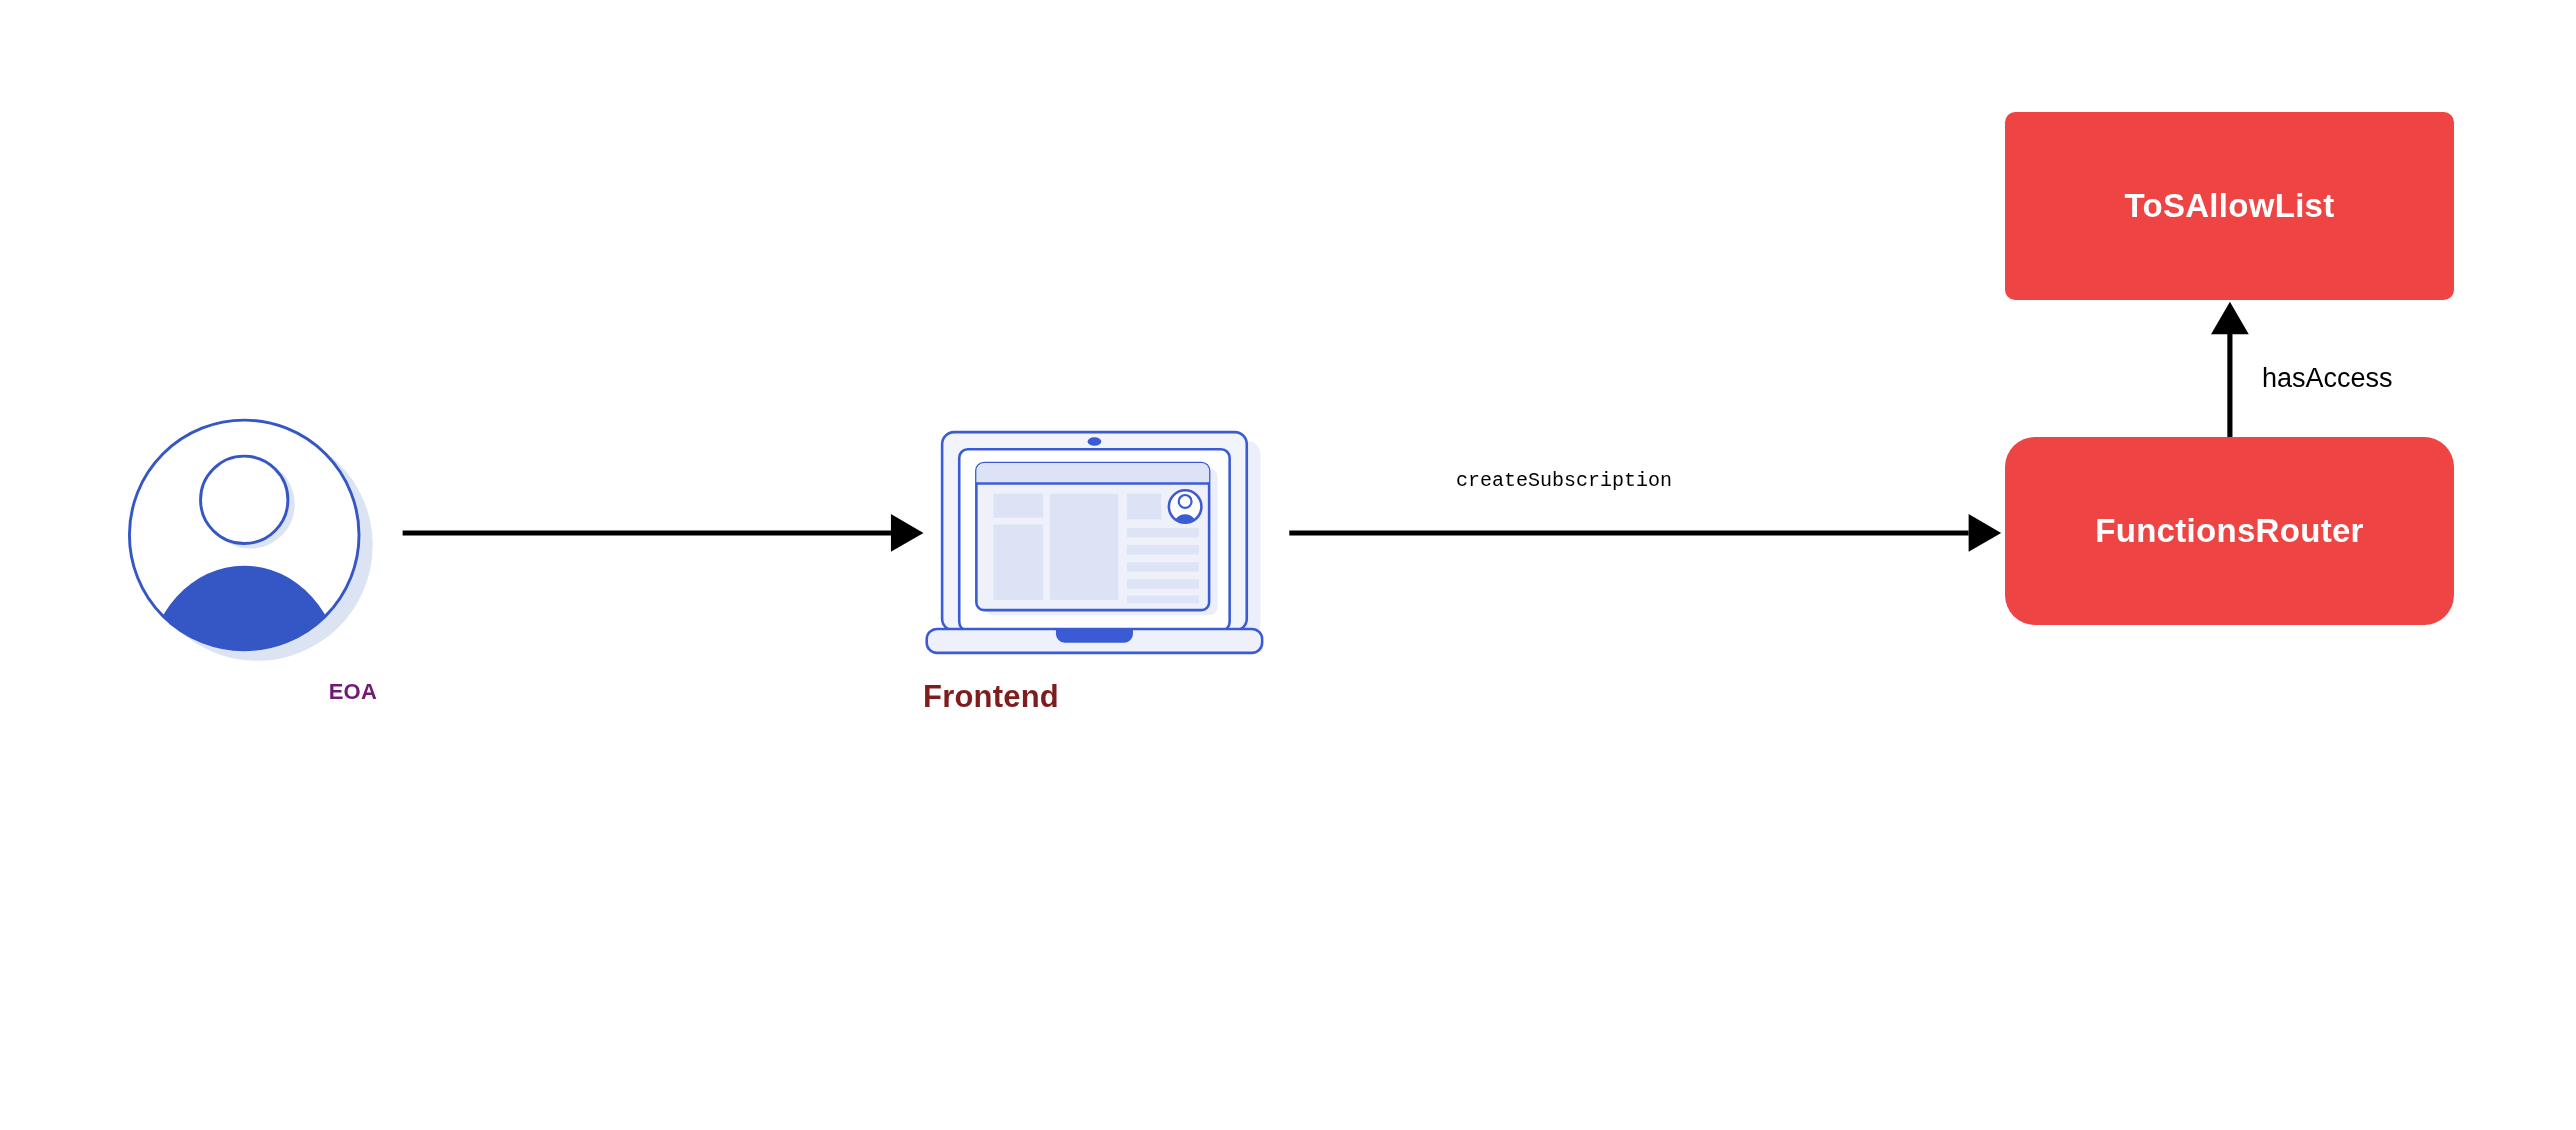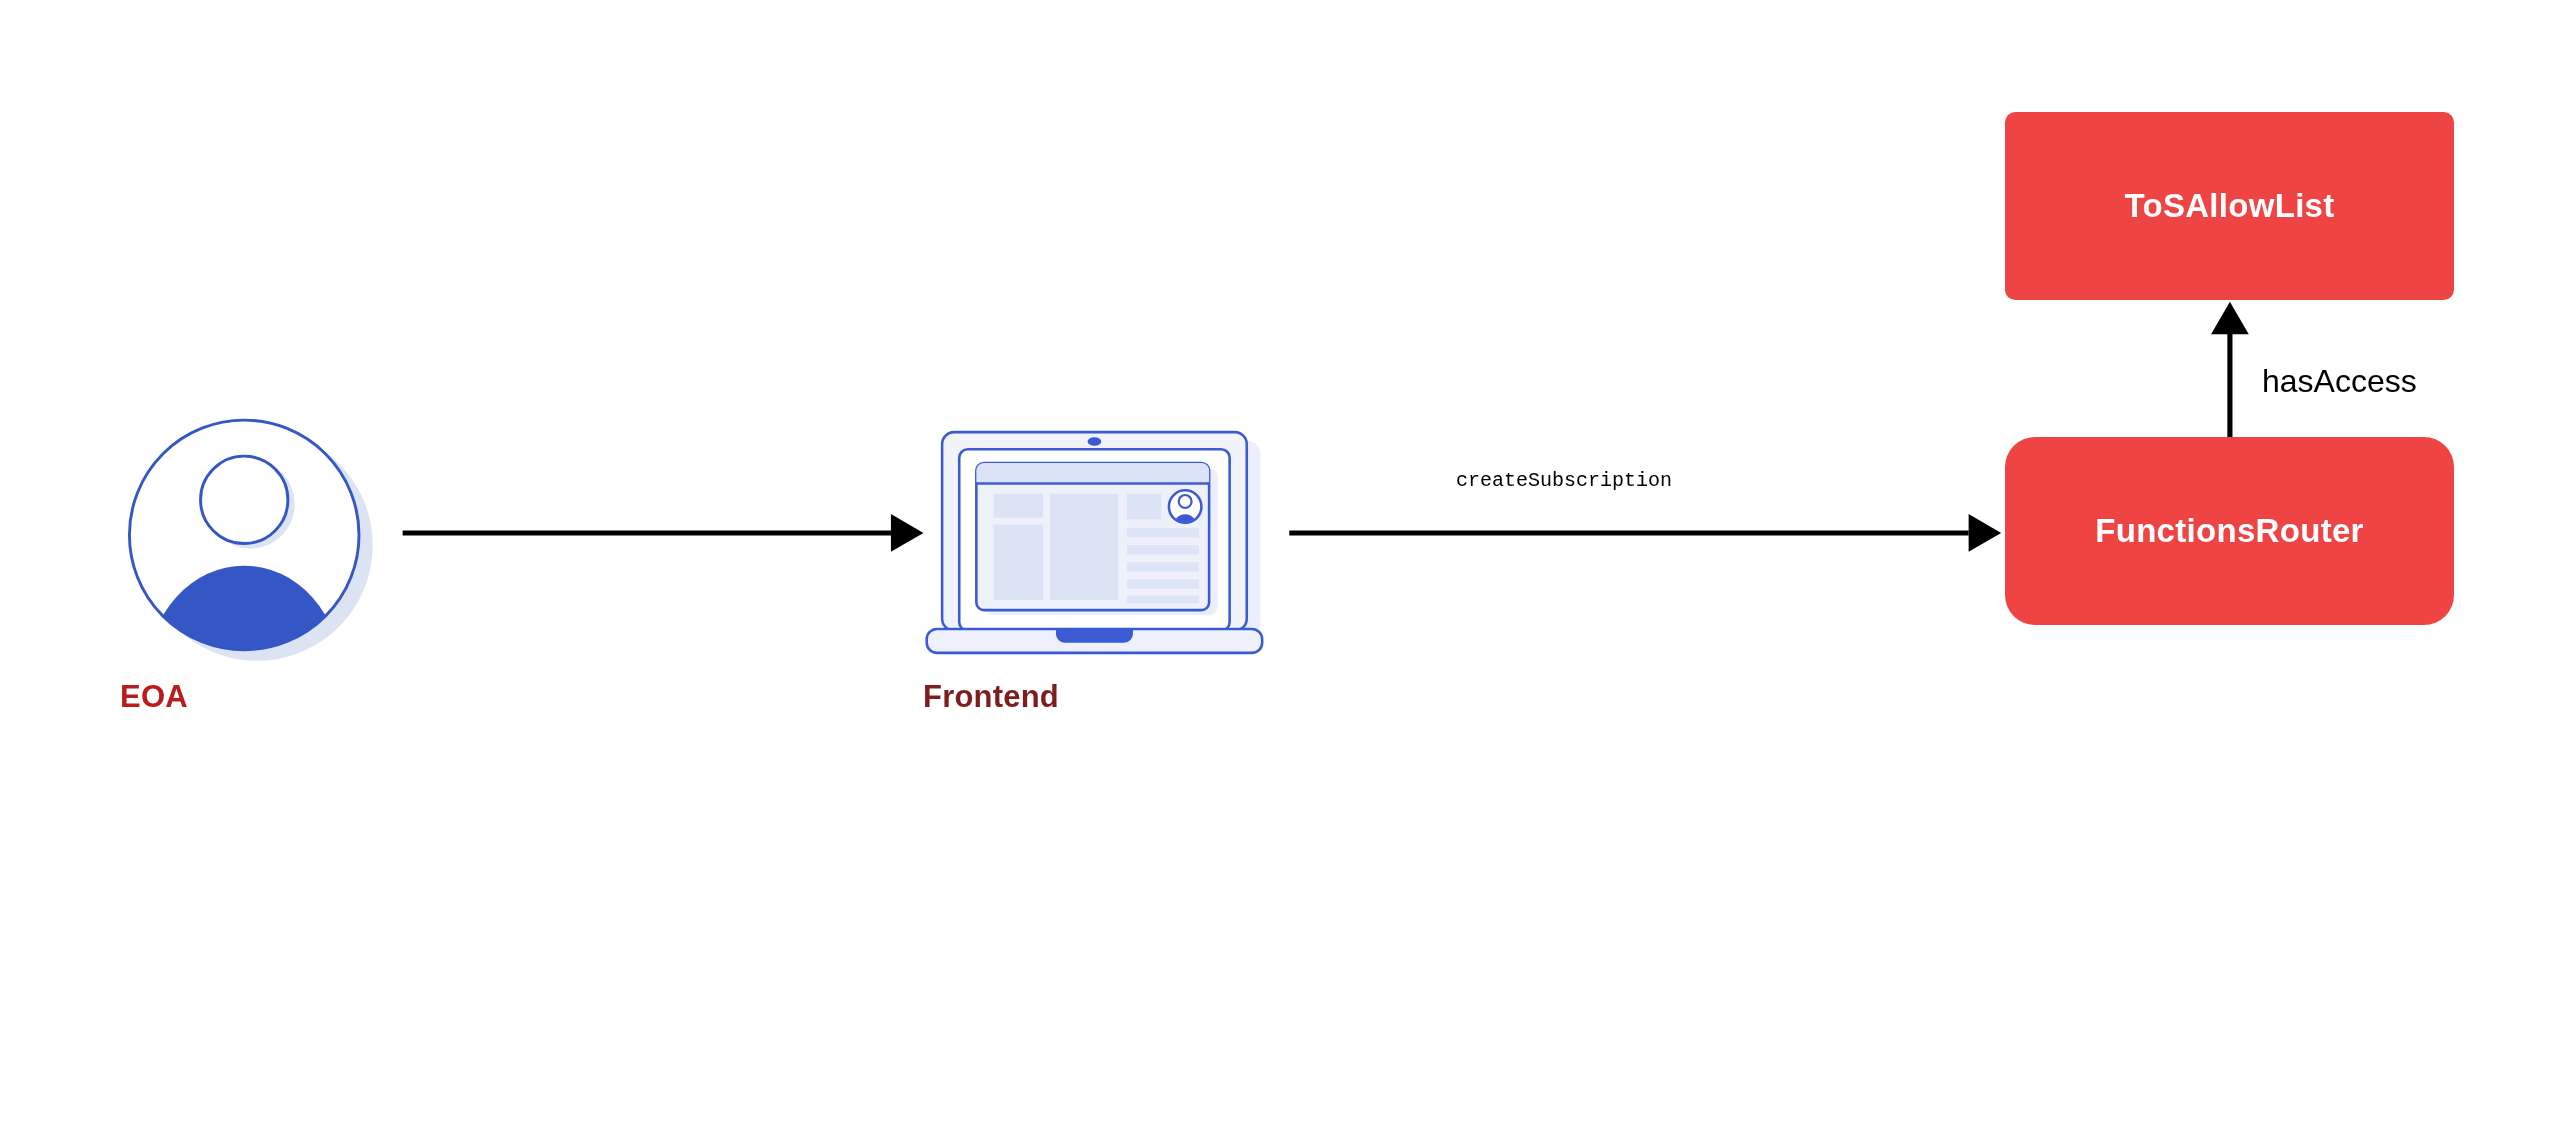--- a/index.html
+++ b/index.html
@@ -20,24 +20,24 @@
   
   .node { position: absolute; }
 
   
   #eoa-node { left: 120px; top: 415px; width: 257px; height: 343px; }
   #eoa-avatar { position: absolute; left: 0; top: 0; width: 257px; height: 257px; }
   #eoa-label {
     position: absolute;
     left: 0; top: 264px;
     width: 257px;
-    text-align: left;
-    font-size: 31px;
+    text-align: right;
+    font-size: 22px;
     font-weight: 700;
-    color: #b91c1c;
+    color: #701a75;
     letter-spacing: 0.2px;
   }
 
   
   #frontend-node { left: 923px; top: 415px; width: 360px; height: 343px; }
   #frontend-laptop { position: absolute; left: 0; top: 0; width: 360px; height: 261px; }
   #frontend-label {
     position: absolute;
     left: 0; top: 264px;
     width: 360px;
@@ -77,21 +77,21 @@
     color: #000000;
     white-space: nowrap;
   }
   #create-subscription-label {
     left: 1456px; top: 469px;
     font-family: Liberation Mono, monospace;
     font-size: 20px;
   }
   #has-access-label {
     left: 2262px; top: 363px;
-    font-size: 32px;
+    font-size: 27px;
   }
 
   
   #subscription-doc-node { left: 2142px; top: 677px; width: 240px; height: 274px; }
   #subscription-doc-icon { position: absolute; left: 34px; top: 0; width: 163px; height: 204px; }
   #subscription-doc-inner-text {
     position: absolute;
     left: 34px; top: 58px;
     width: 163px;
     text-align: center;

